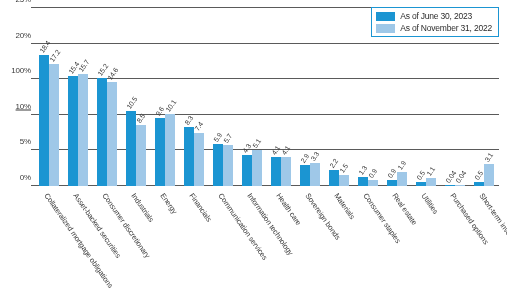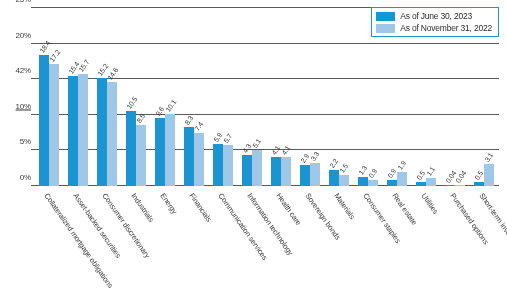--- a/index.html
+++ b/index.html
@@ -127,21 +127,21 @@
         <div class="ytickmark" style="bottom: 0%;"></div>
         <div class="ytick" style="bottom: calc(0% + 0px);">0%</div>
         <div class="gridline" style="bottom: 20%;"></div>
         <div class="ytickmark" style="bottom: 20%;"></div>
         <div class="ytick" style="bottom: calc(20% + 0px);">5%</div>
         <div class="gridline" style="bottom: 40%;"></div>
         <div class="ytickmark" style="bottom: 40%;"></div>
         <div class="ytick" style="bottom: calc(40% + 0px); text-decoration: underline;">10%</div>
         <div class="gridline" style="bottom: 60%;"></div>
         <div class="ytickmark" style="bottom: 60%;"></div>
-        <div class="ytick" style="bottom: calc(60% + 0px);">42%</div>
+        <div class="ytick" style="bottom: calc(60% + 0px);">100%</div>
         <div class="gridline" style="bottom: 80%;"></div>
         <div class="ytickmark" style="bottom: 80%;"></div>
         <div class="ytick" style="bottom: calc(80% + 0px);">20%</div>
         <div class="gridline" style="bottom: 100%;"></div>
         <div class="ytickmark" style="bottom: 100%;"></div>
         <div class="ytick" style="bottom: calc(100% + 0px);">25%</div>
       </div>
     <div class="axis-base"></div>
     <div class="bars" id="bars">
         <div class="group">

